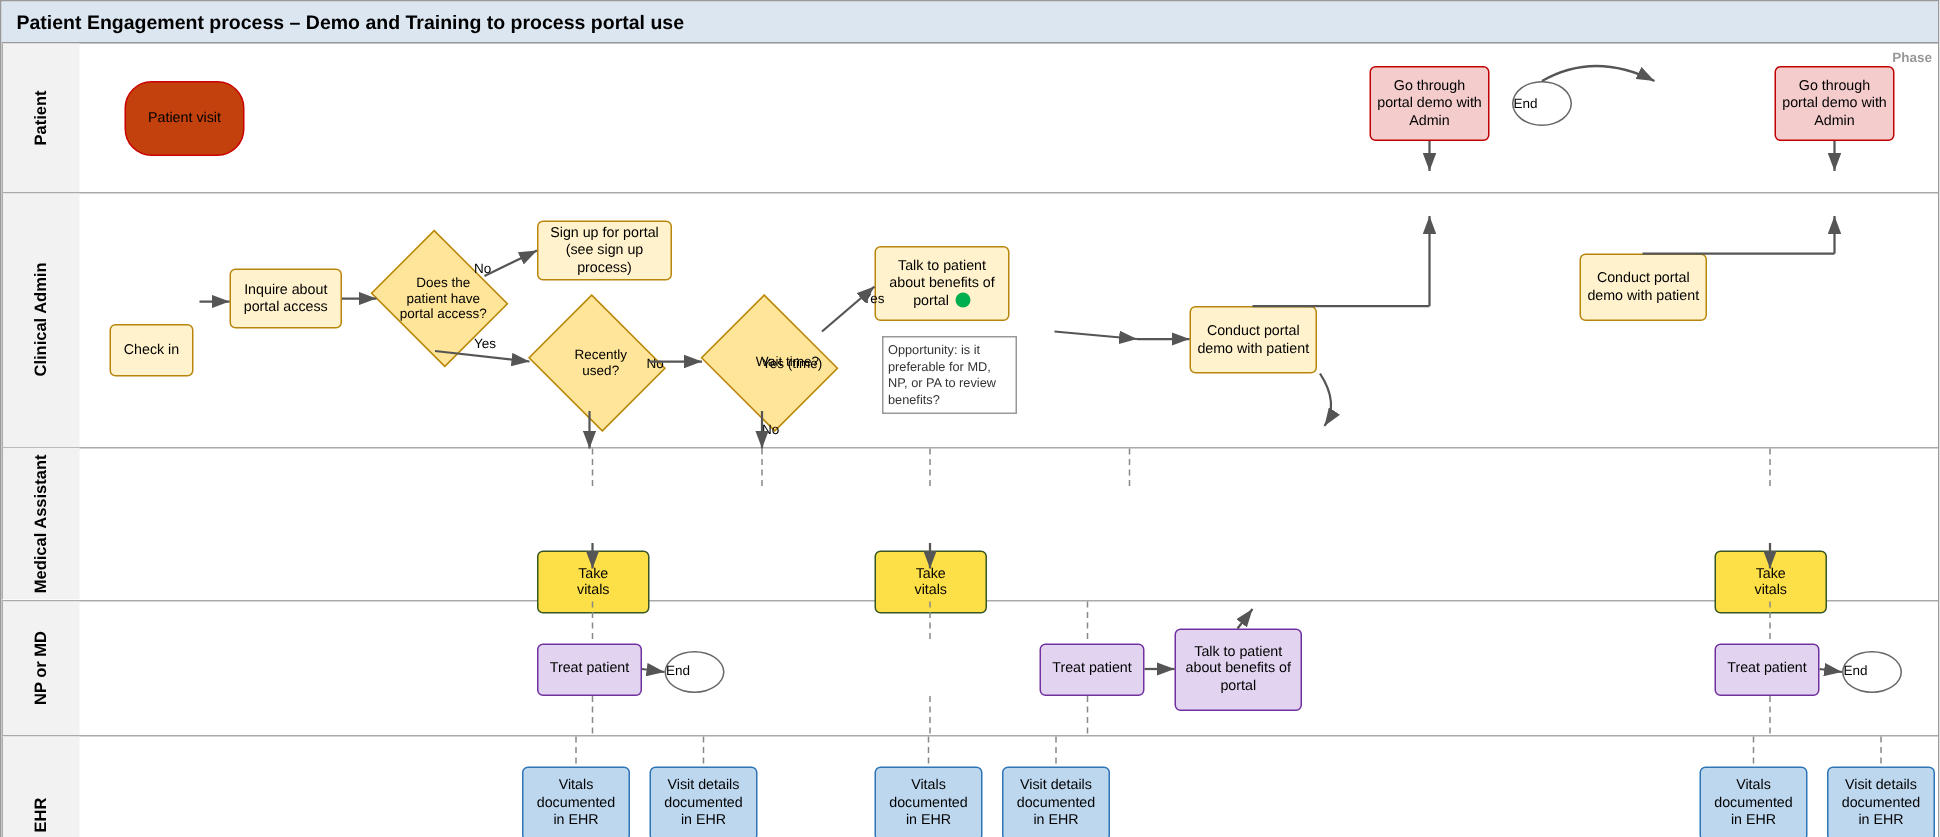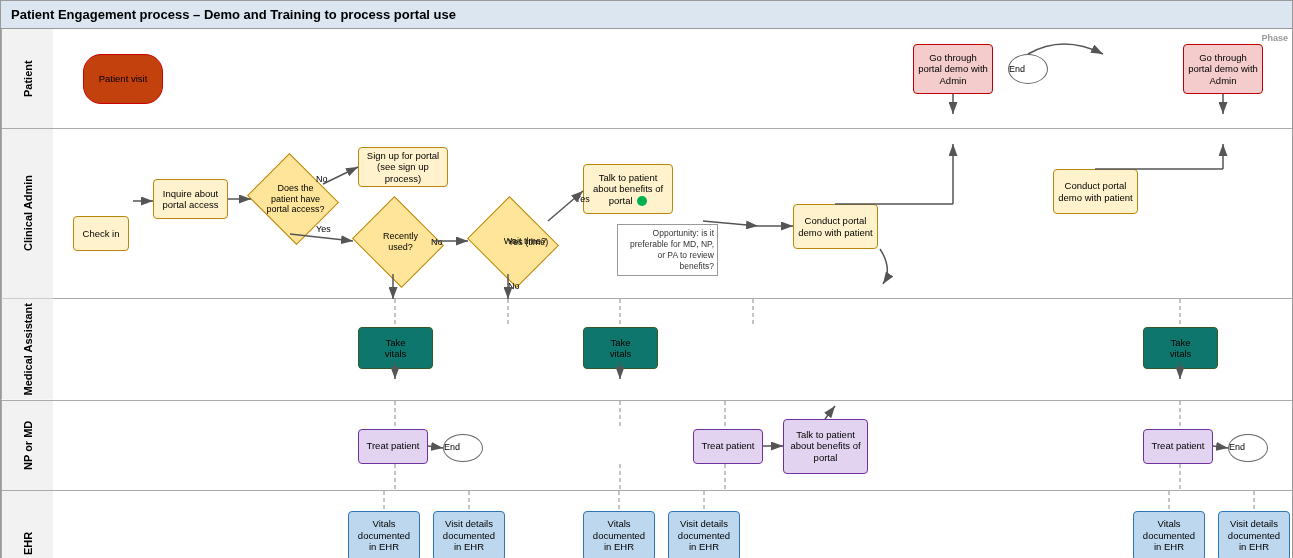--- a/index.html
+++ b/index.html
@@ -89,23 +89,24 @@
     .yellow-rect {
       border-radius: 4px;
       border: 1.5px solid #b8860b;
       background: #fff2cc;
       padding: 4px;
     }
 
     .green-rect {
       border-radius: 4px;
       border: 1.5px solid #375623;
-      background: #0f766e;
+      background: #fde047;
       padding: 20px;
       color: #000;
+      margin-top: 40px;
     }
 
     .blue-rect {
       border-radius: 4px;
       border: 1.5px solid #2e75b6;
       background: #bdd7ee;
       padding: 4px;
     }
 
     .purple-rect {
@@ -268,21 +269,21 @@
 
         <div class="diamond-wrap" style="left:300px;top:80px;width:80px;height:65px;">
           <div class="diamond-inner"></div>
           <div class="diamond-text">Recently used?</div>
         </div>
 
         <div class="shape yellow-rect" style="left:530px;top:35px;width:90px;height:50px;">
           <span>Talk to patient about benefits of portal <span class="green-dot"></span></span>
         </div>
 
-        <div class="note-box" style="left:564px;top:95px;width:101px;text-align:right;">
+        <div class="note-box" style="left:535px;top:95px;width:90px;">
           <span>Opportunity: is it preferable for MD, NP, or PA to review benefits?</span>
         </div>
 
         <div class="shape yellow-rect" style="left:740px;top:75px;width:85px;height:45px;">
           <span>Conduct portal demo with patient</span>
         </div>
 
         <div class="shape yellow-rect" style="left:1000px;top:40px;width:85px;height:45px;">
           <span>Conduct portal demo with patient</span>
         </div>

